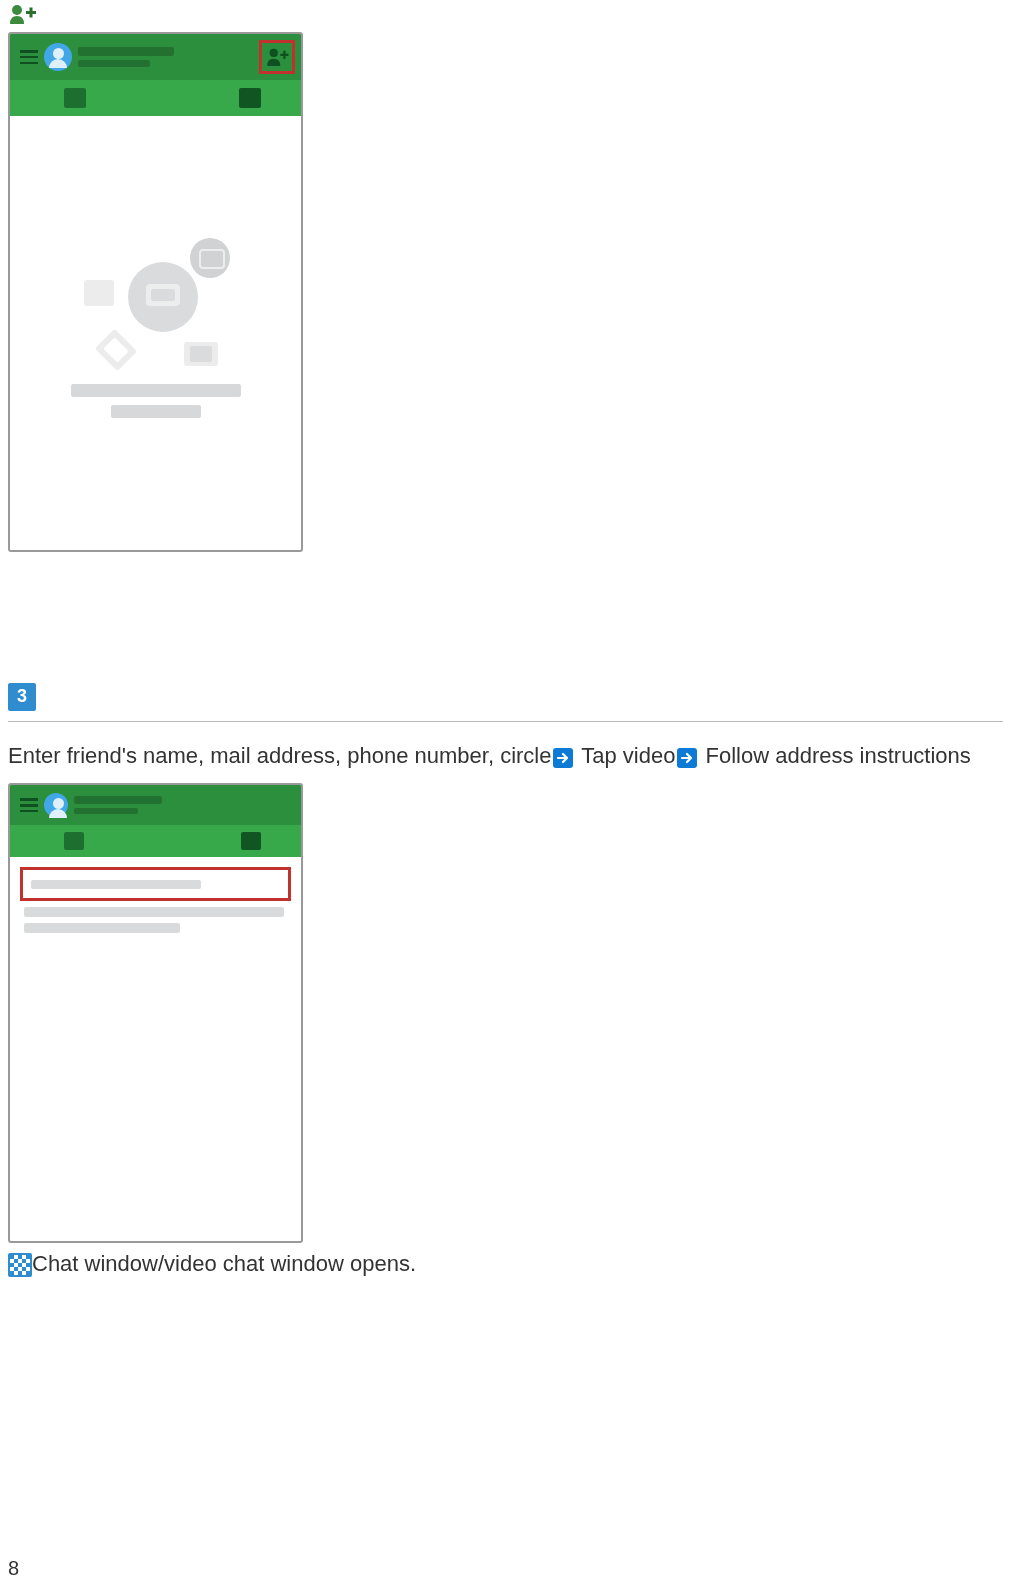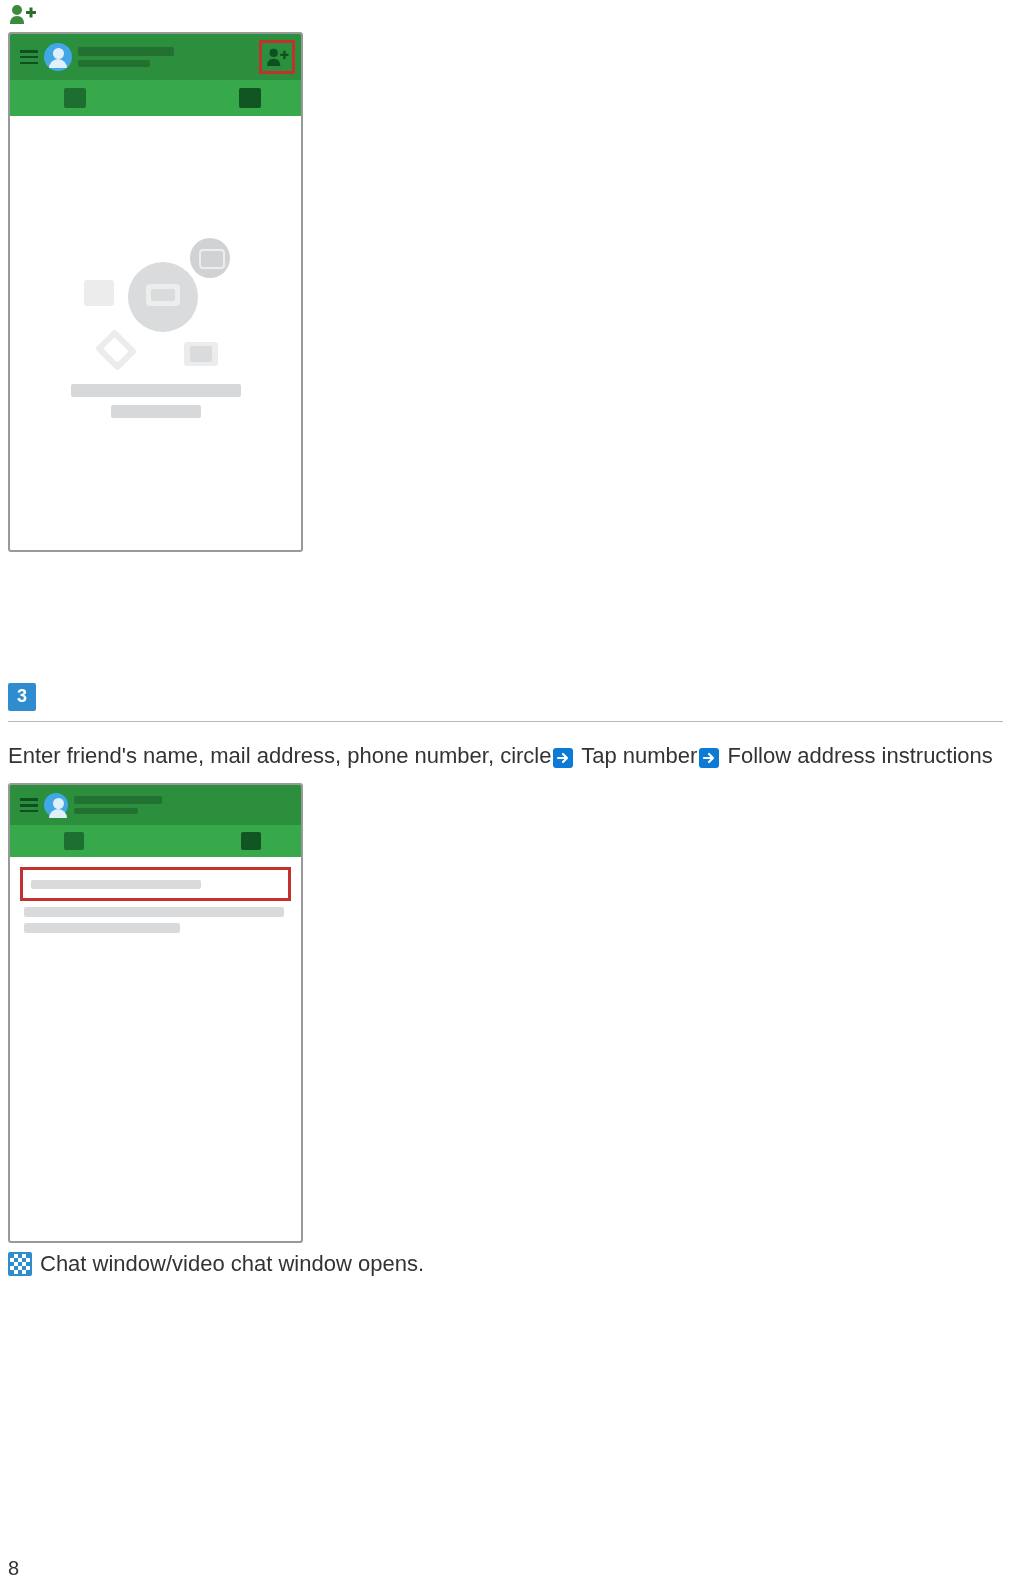--- a/index.html
+++ b/index.html
@@ -141,21 +141,21 @@
       background: #fff;
       display: flex; align-items: center;
       padding: 0 8px;
     }
     .highlight-input .ph { height: 9px; width: 170px; background:#d8dadb; border-radius:2px; }
     .hint-text { margin: 4px 14px; }
     .hint-text div { height: 10px; background:#d8dadb; border-radius:2px; margin: 6px 0; }
     .hint-text .l1 { width: 260px; }
     .hint-text .l2 { width: 156px; }
 
-    .result-line { margin-top: 8px; display: flex; align-items: center; gap: 8px; }
+    .result-line { margin-top: 8px; display: flex; align-items: flex-end; gap: 0; }
     .finish-flag { width: 24px; height: 24px; background-color:#2f8ccf; position:relative; border-radius:2px; }
     .finish-flag::before {
       content:""; position:absolute; inset:2px;
       background:
         conic-gradient(#fff 0 25%, transparent 0 50%, #fff 0 75%, transparent 0) 0 0/8px 8px;
     }
 
     .page-num { position: absolute; left: 8px; bottom: 10px; font-size: 20px; }
     .doc-wrap { position: relative; min-height: 1590px; width: 1011px; }
 
@@ -224,21 +224,21 @@
   </div>
   <hr class="step-rule">
 
   
   <p class="instr">
     <span>Enter friend's name, mail address, phone number, circle</span><span class="arrow-badge">
           <svg viewBox="0 0 16 16">
             <path d="M3 8 H11 M8 4 L12 8 L8 12" stroke="#fff" stroke-width="2.2" fill="none" stroke-linecap="round" stroke-linejoin="round"></path>
           </svg>
         </span>
-    <span>Tap number</span><span class="arrow-badge">
+    <span>Tap video</span><span class="arrow-badge">
           <svg viewBox="0 0 16 16">
             <path d="M3 8 H11 M8 4 L12 8 L8 12" stroke="#fff" stroke-width="2.2" fill="none" stroke-linecap="round" stroke-linejoin="round"></path>
           </svg>
         </span>
     <span>Follow address instructions</span>
   </p>
 
   
   <div class="phone small">
     <div class="bar1" style="height:40px">

